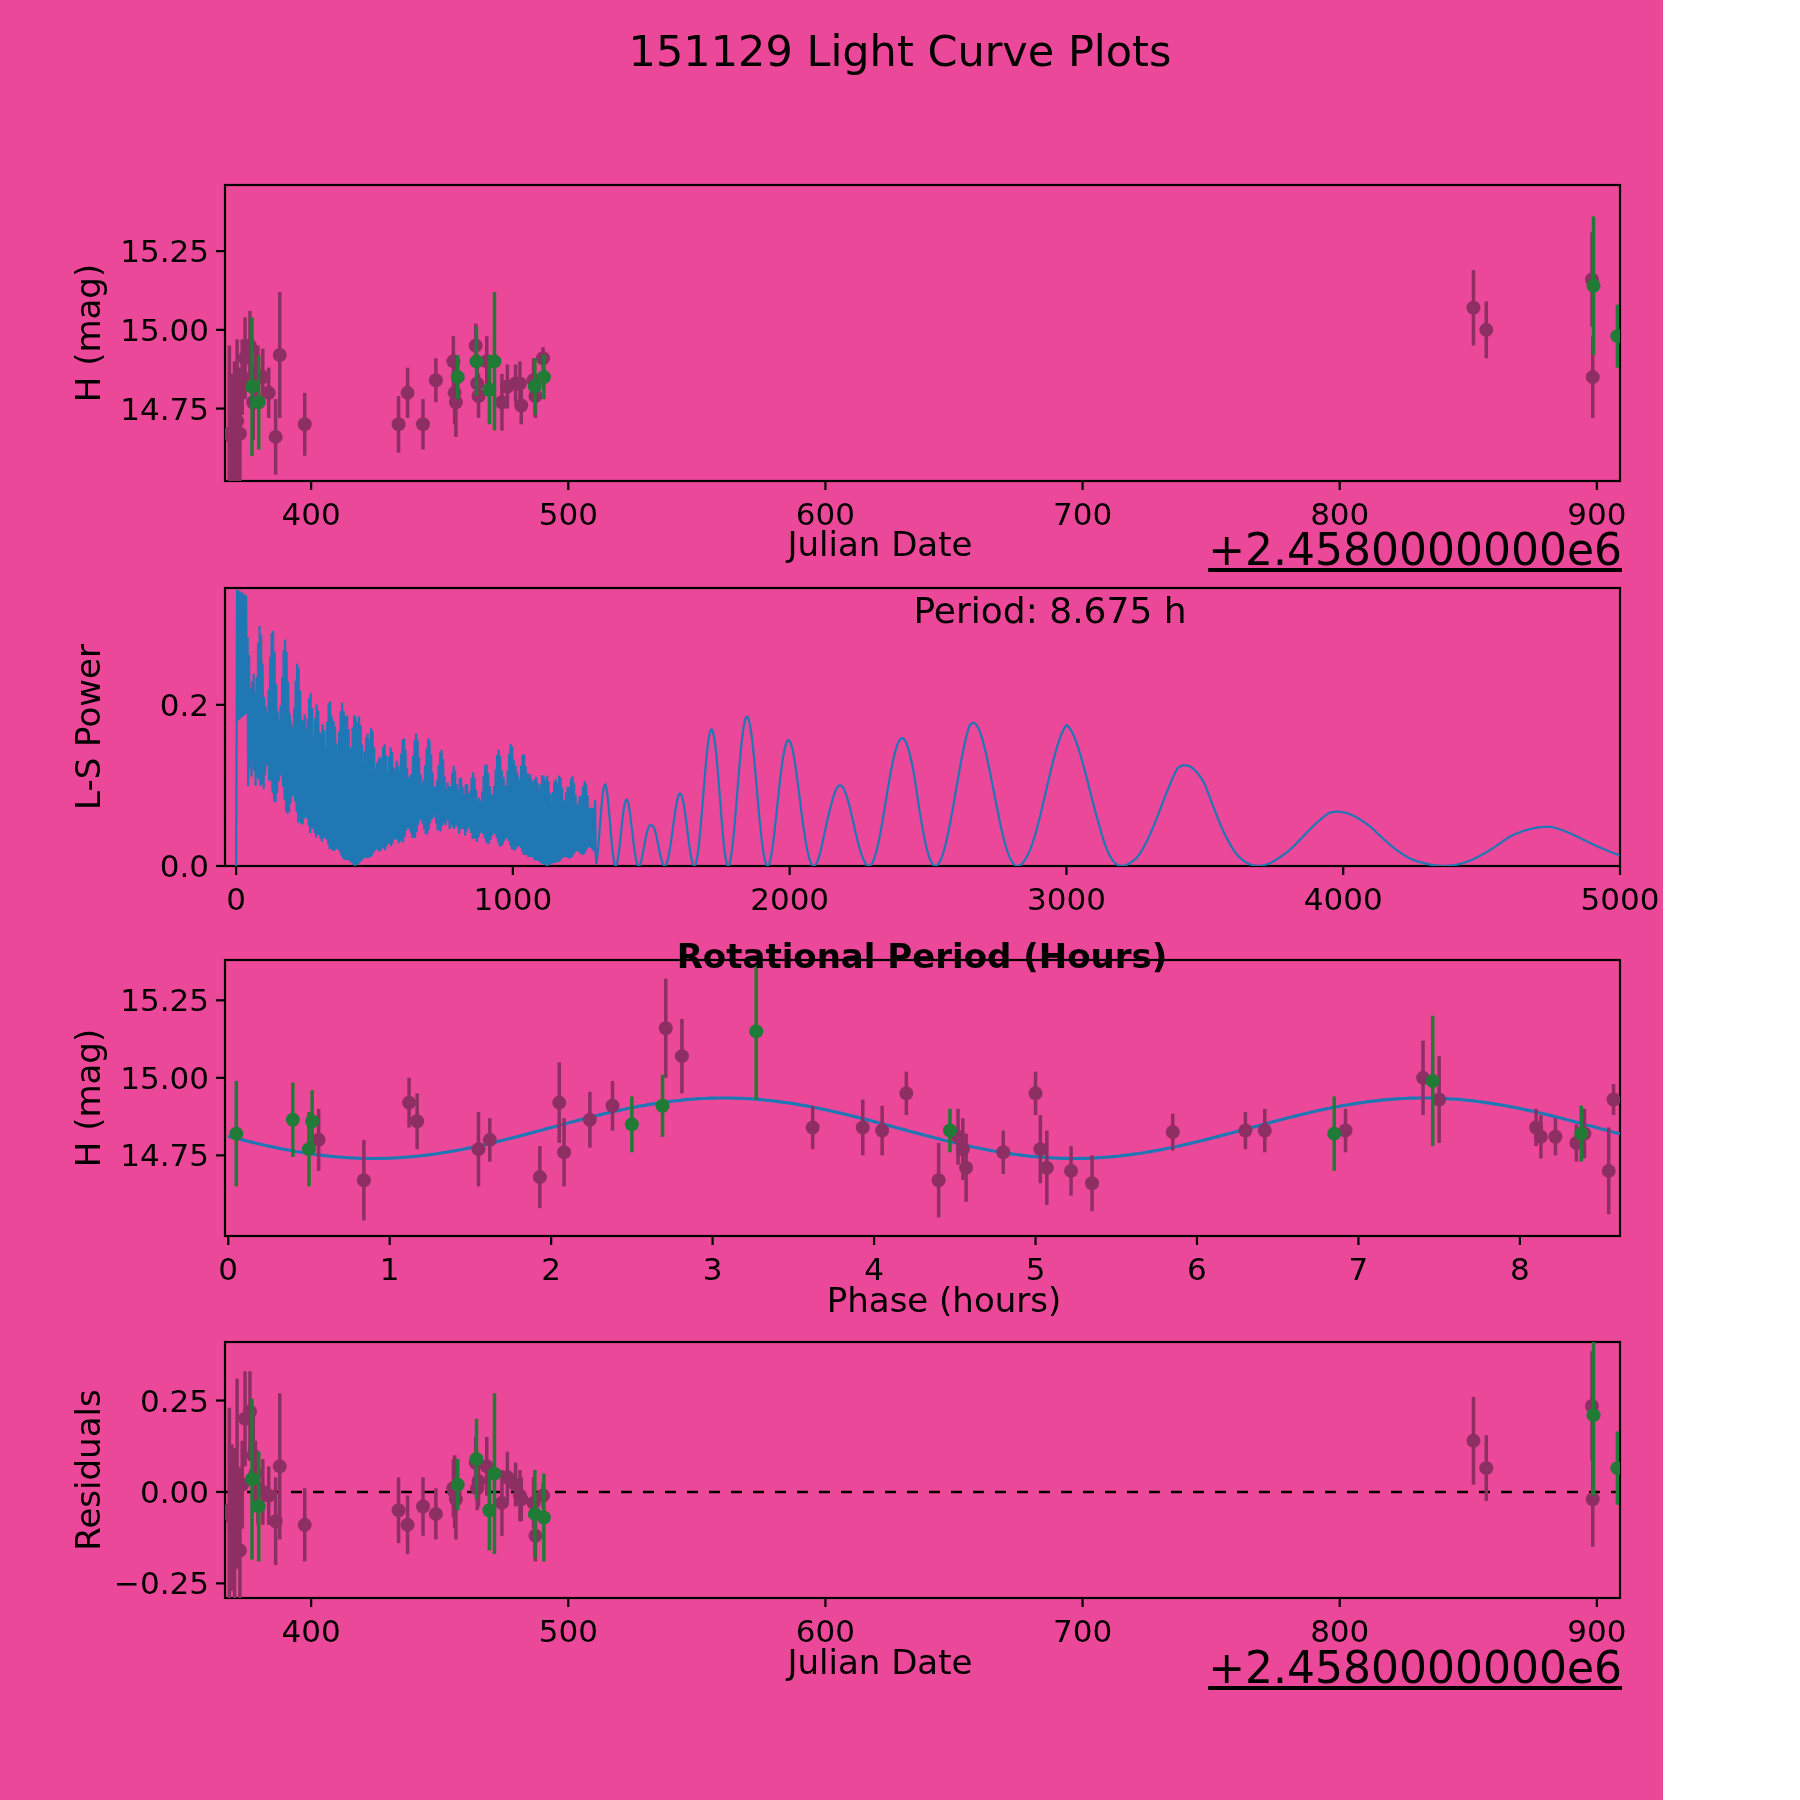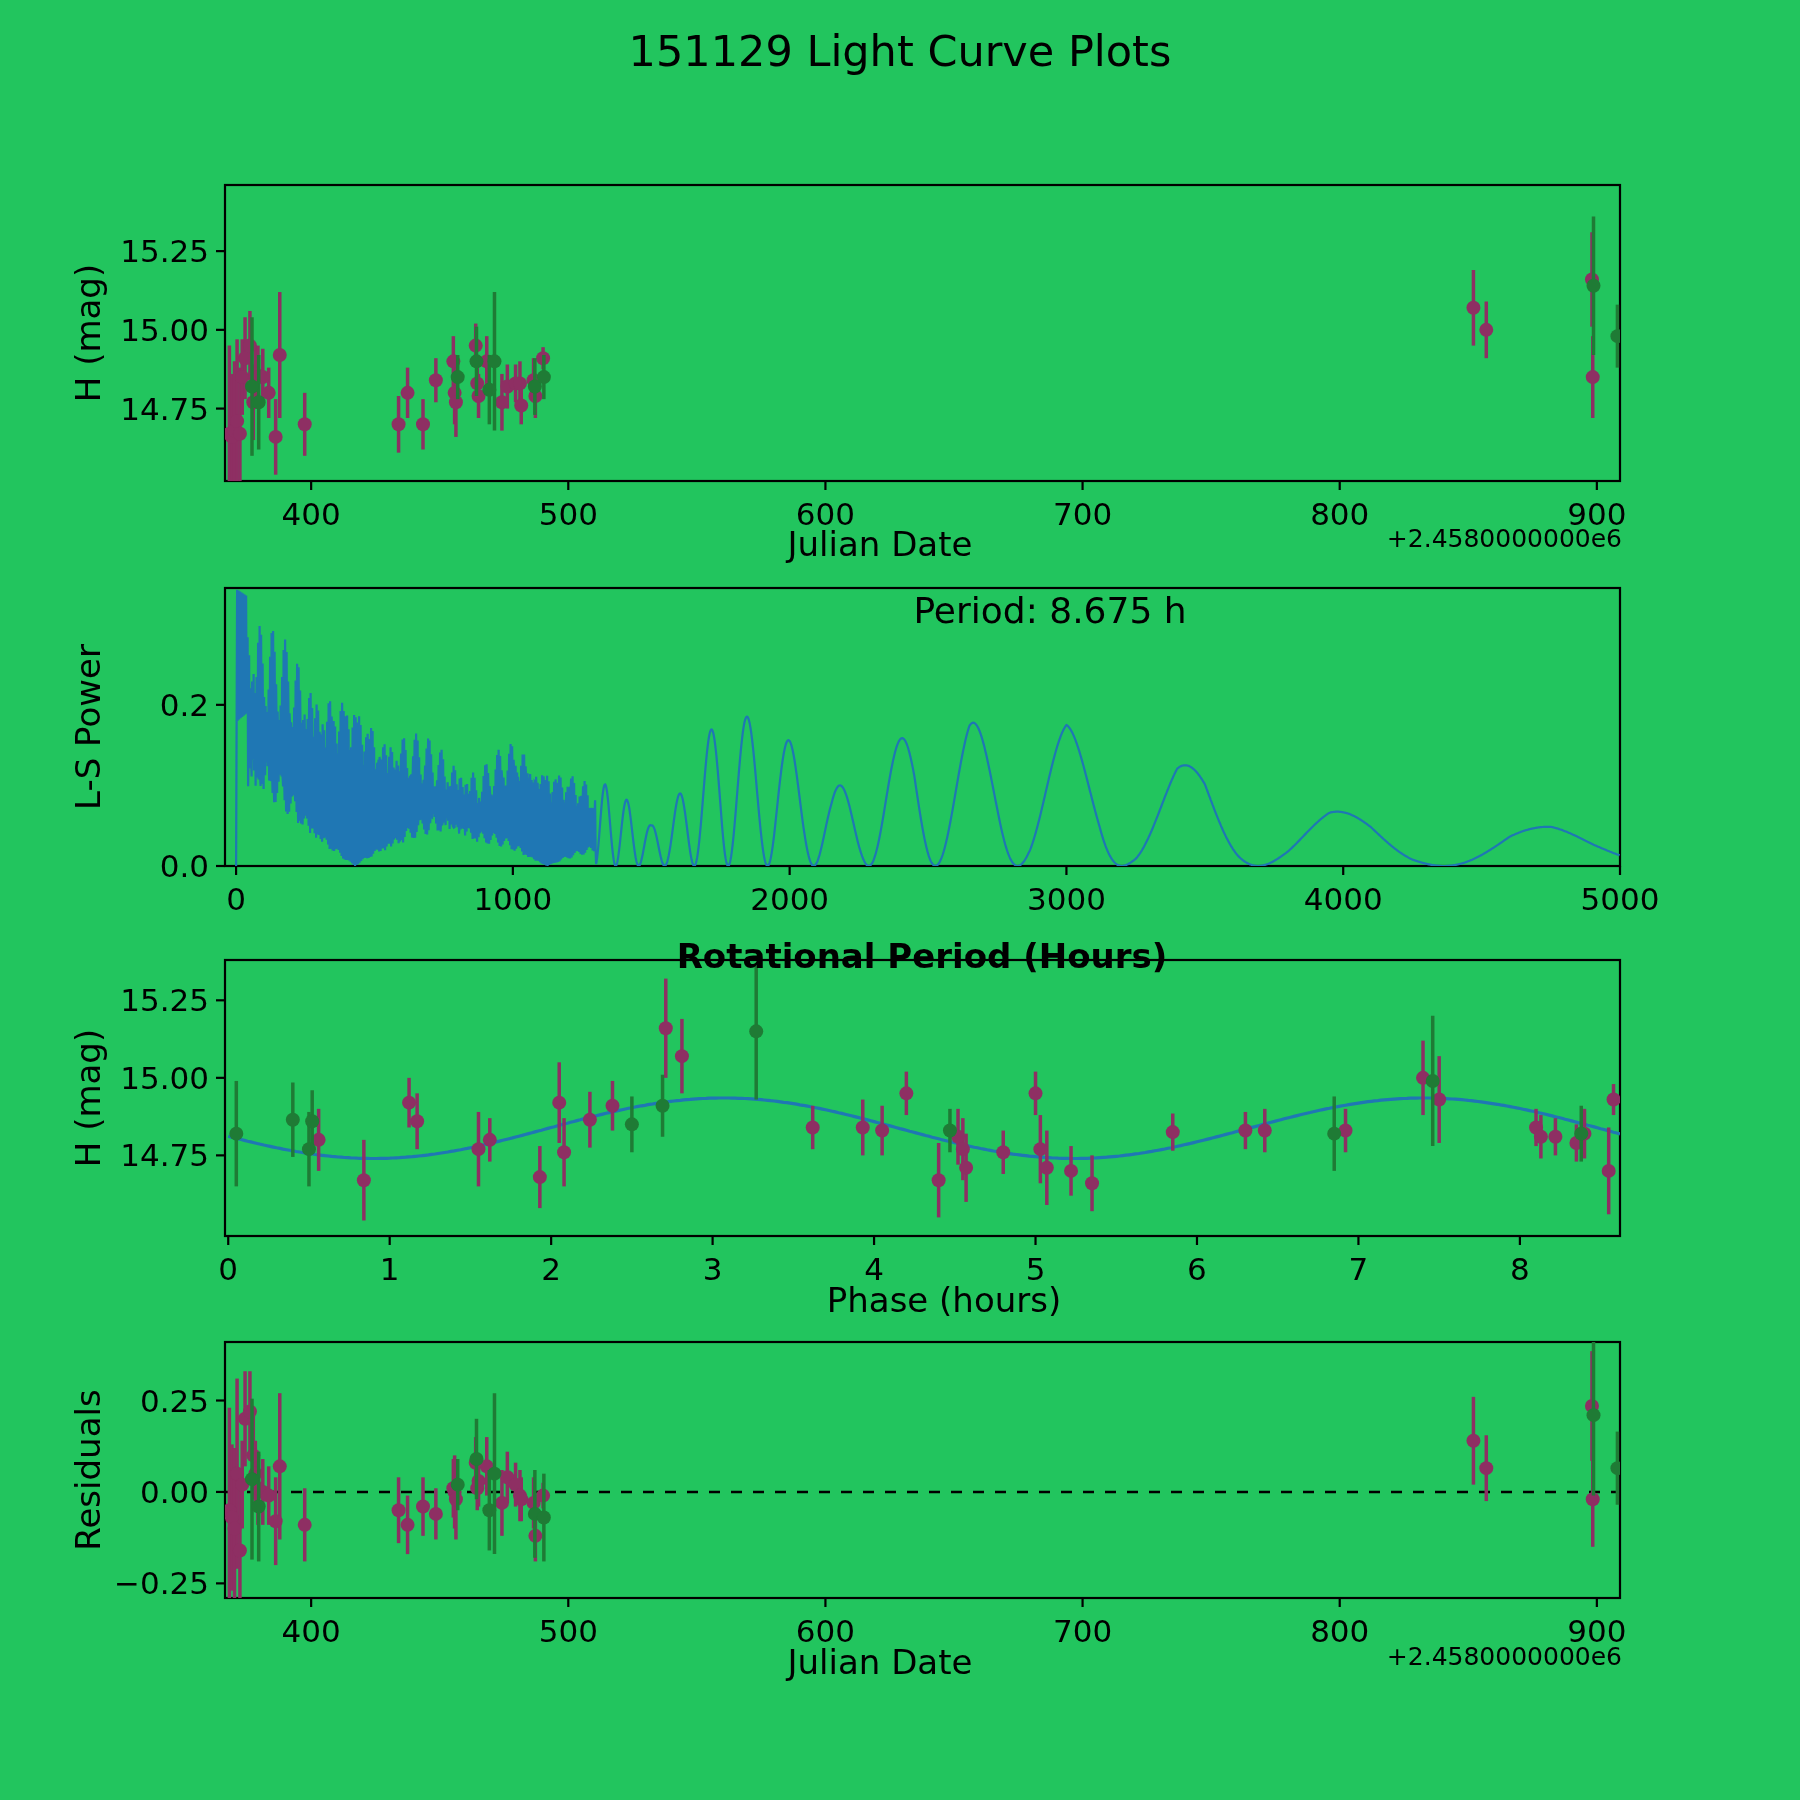--- a/index.html
+++ b/index.html
@@ -1,23 +1,23 @@
 <!DOCTYPE html>
 <html><head>
 <meta charset="utf-8">
 <style>
   html,body{margin:0;padding:0;background:#ffffff;}
-  #figure{position:relative;width:1800px;height:1800px;background:#22c55e;
+  #figure{position:relative;width:1663px;height:1800px;background:#ec4899;
           font-family:"DejaVu Sans","Liberation Sans",sans-serif;color:#000;}
   .title{position:absolute;left:900px;top:26px;transform:translateX(-50%);
          font-size:43px;white-space:nowrap;}
   .ylabel{position:absolute;white-space:nowrap;font-size:34px;
           transform:translate(-50%,-50%) rotate(-90deg);}
   .xlabel{position:absolute;transform:translateX(-50%);font-size:34px;white-space:nowrap;text-align:right;}
-  .offset{position:absolute;transform:translateX(-100%);font-size:25px;white-space:nowrap;}
+  .offset{position:absolute;transform:translateX(-100%);font-size:44px;white-space:nowrap;text-decoration:underline;}
   .annot{position:absolute;transform:translateX(-50%);font-size:36px;white-space:nowrap;}
   svg{position:absolute;left:0;top:0;}
   text{font-family:"DejaVu Sans","Liberation Sans",sans-serif;fill:#000;}
 </style>
 </head>
 <body>
 
 <div id="figure">
   <div class="title">151129 Light Curve Plots</div>
 

